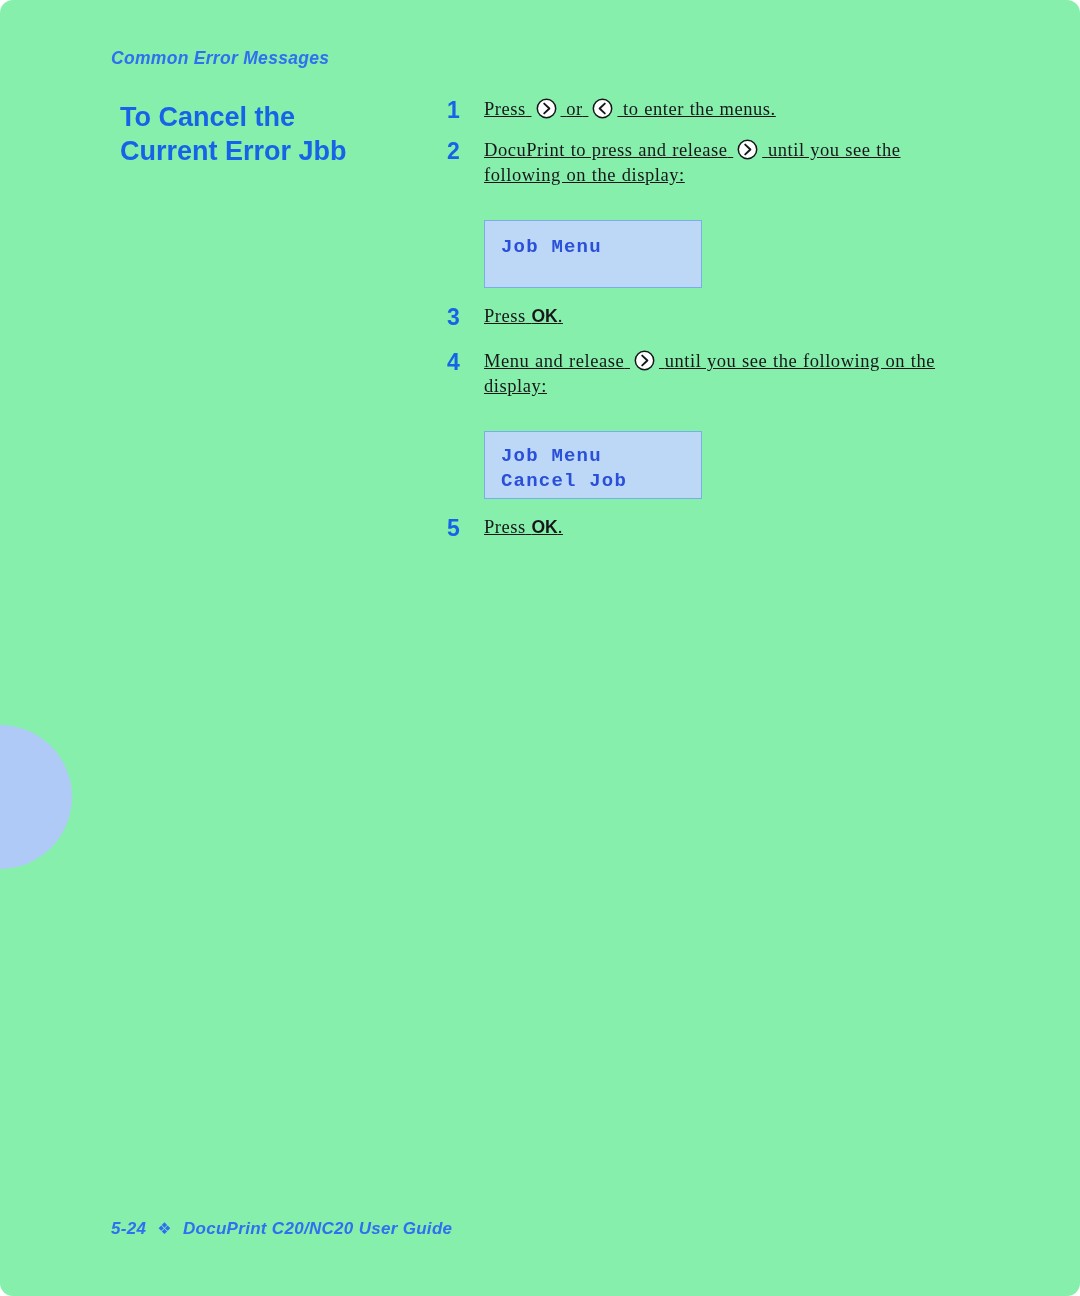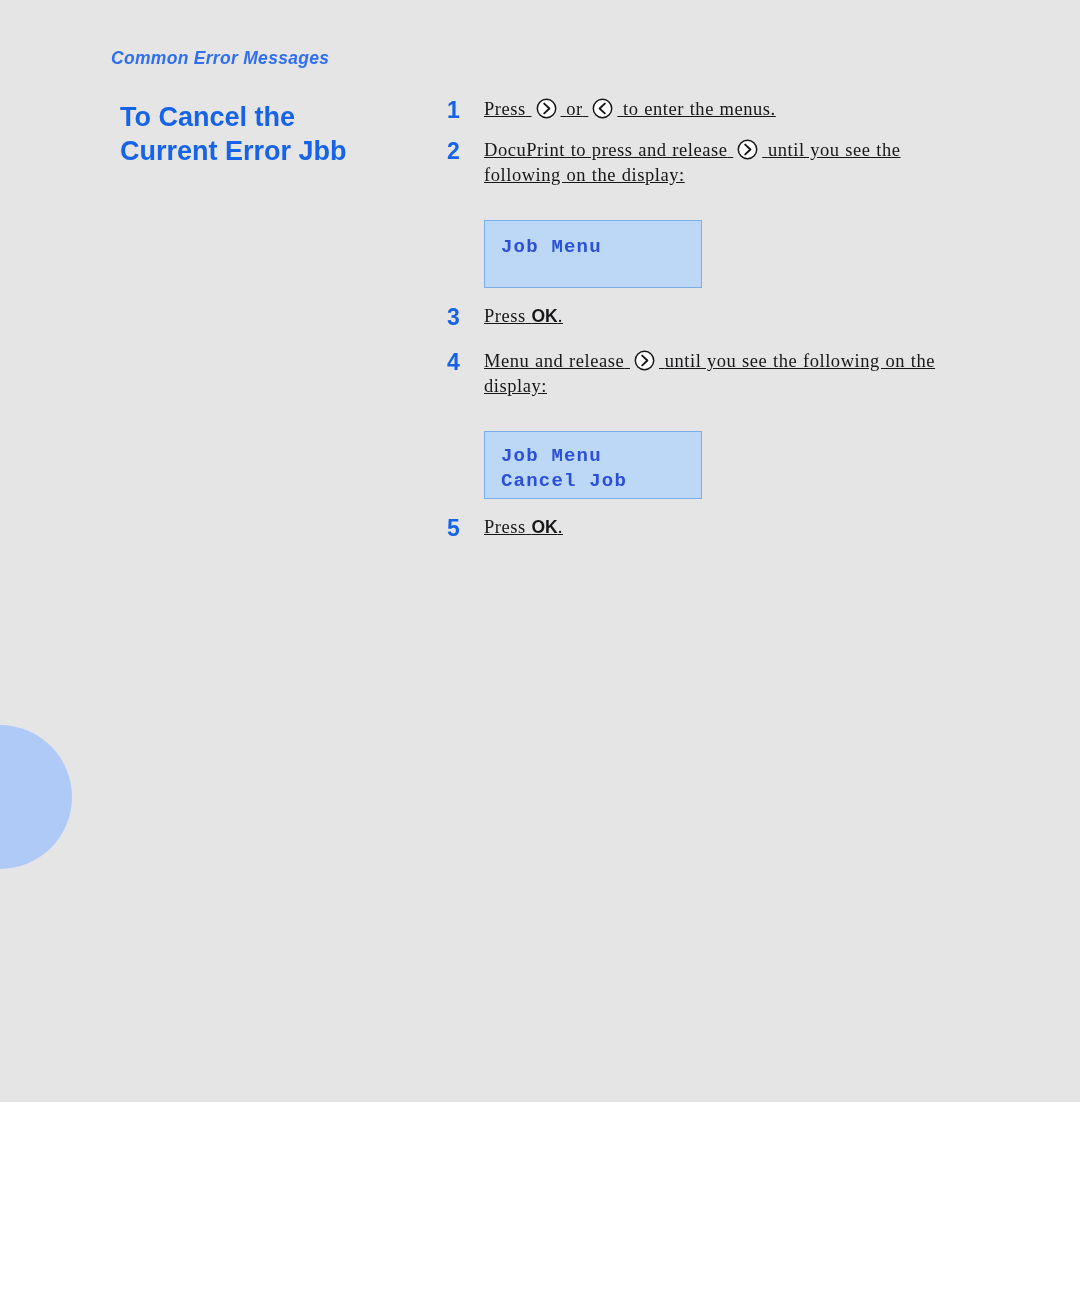--- a/index.html
+++ b/index.html
@@ -3,24 +3,25 @@
 <meta charset="utf-8">
 <style>
   html, body {
     margin: 0;
     padding: 0;
     background: #ffffff;
   }
   .page {
     position: relative;
     width: 1080px;
-    height: 1102px;
-    background: #e5e5e5;
+    height: 1296px;
+    background: #86efac;
     overflow: hidden;
     font-family: "Liberation Serif", "DejaVu Serif", serif;
+    border-radius: 13px;
   }
 
   
   .tab-marker {
     position: absolute;
     left: -72px;
     top: 725px;
     width: 144px;
     height: 144px;
     border-radius: 50%;
@@ -233,14 +234,17 @@
       <div class="lcd-line">Cancel Job</div>
     </div>
 
     <div class="step s5">
       <div class="step-num">5</div>
       <div class="step-text"><span>Press</span> <b>OK</b><span>.</span></div>
     </div>
 
   </div>
 
+  <div class="footer">
+    <span class="pagenum">5-24</span><span class="diamond">❖</span><span>DocuPrint C20/NC20 User Guide</span>
+  </div>
 
 </div>
 
 </body></html>

